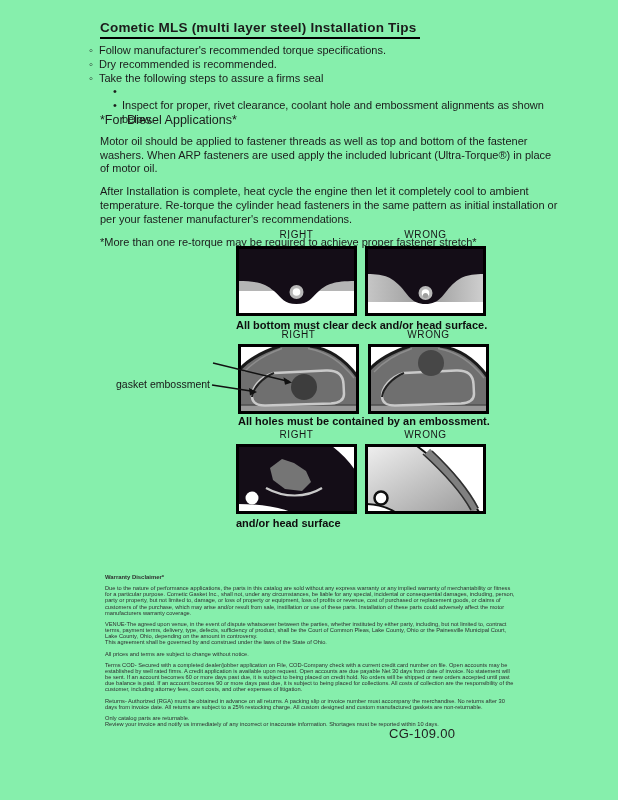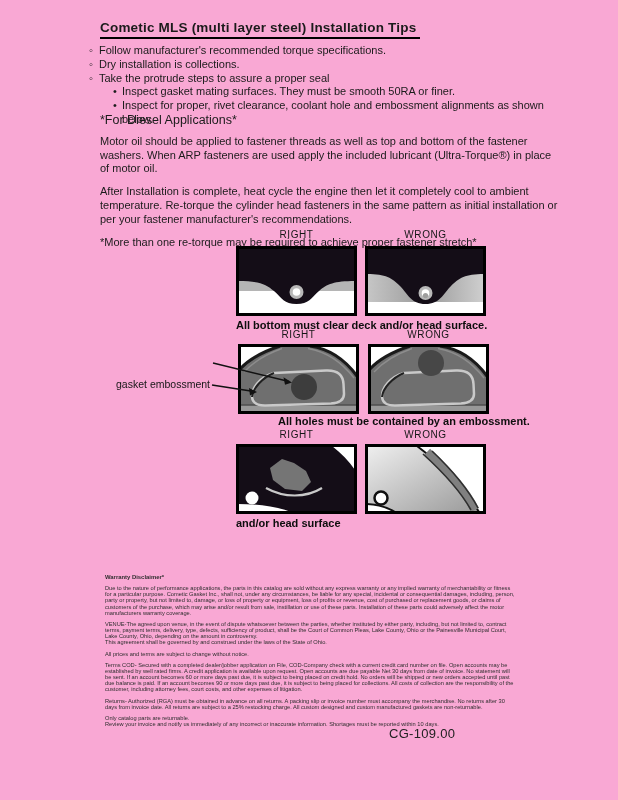--- a/index.html
+++ b/index.html
@@ -1,17 +1,17 @@
 <!DOCTYPE html>
 <html><head>
 <meta charset="utf-8">
 <style>
   html,body { margin:0; padding:0; background:#ffffff; }
   .page {
-    position:relative; width:618px; height:800px; background:#f9a8d4;
+    position:relative; width:618px; height:800px; background:#86efac;
     font-family:"Liberation Sans", sans-serif; color:#1b1b1b; overflow:hidden;
   }
   .abs { position:absolute; }
 
   .title {
     left:100px; top:20px; font-size:13.5px; font-weight:bold; letter-spacing:.2px;
     border-bottom:2px solid #000; padding-bottom:2px; padding-right:4px;
   }
 
   .bullets { left:89px; top:44px; width:474px; font-size:11px; line-height:13.8px; }
@@ -45,29 +45,28 @@
 
   <div class="abs title">Cometic MLS (multi layer steel) Installation Tips</div>
 
   <div class="abs bullets">
     <div class="b-row">
       <span class="b-glyph">◦</span>
       <span>Follow manufacturer's recommended torque specifications.</span>
     </div>
     <div class="b-row">
       <span class="b-glyph">◦</span>
-      <span>Dry installation is collections.</span>
+      <span>Dry recommended is recommended.</span>
     </div>
     <div class="b-row">
       <span class="b-glyph">◦</span>
-      <span>Take the protrude steps to assure a proper seal</span>
+      <span>Take the following steps to assure a firms seal</span>
     </div>
     <div class="b-row sub">
       <span class="b-glyph">•</span>
-      <span>Inspect gasket mating surfaces.  They must be smooth 50RA or finer.</span>
     </div>
     <div class="b-row sub">
       <span class="b-glyph">•</span>
       <span>Inspect for proper, rivet clearance, coolant hole and embossment alignments as shown below.</span>
     </div>
   </div>
 
   <div class="abs diesel">
     <div class="diesel-h">*For Diesel Applications*</div>
     <p>Motor oil should be applied to fastener threads as well as top and bottom of the fastener washers. When ARP fasteners are used apply the included lubricant (Ultra-Torque®) in place of motor oil.</p>
@@ -138,21 +137,21 @@
     <path d="M44,4.5 C30,9.5 17,16 6,28" stroke="#8d8d8d" stroke-width="1.4" fill="none"></path>
     <path d="M70,4.5 C87,7.5 102,16 116,34" stroke="#8d8d8d" stroke-width="1.4" fill="none"></path>
     <rect x="2" y="61" width="117" height="7" fill="#989898"></rect>
     <line x1="2" y1="61" x2="119" y2="61" stroke="#4e4e4e" stroke-width="1.4"></line>
     <path d="M36,29 L88,26.5 C99,26 105,31 105.5,40 L106,50 C106,56 101,59 93,59.5 L27,61.5 C19,61.5 14.5,59 14,53 C13.5,44 22,33 36,29 Z" fill="none" stroke="#c9c9c9" stroke-width="2.5"></path>
     <path d="M36,29 C24,34 15,44 14,53" fill="none" stroke="#202020" stroke-width="2"></path>
     <circle cx="63" cy="19" r="13" fill="#474747"></circle>
     <rect x="1.5" y="1.5" width="118" height="67" fill="none" stroke="#000000" stroke-width="3"></rect>
   </svg>
 
-  <div class="abs dcaption" style="left:238px; top:415px;margin-left:40px;">All holes must be contained by an embossment.</div>
+  <div class="abs dcaption" style="left:238px; top:415px;">All holes must be contained by an embossment.</div>
 
   <div class="abs dlabel" style="left:236px; top:429px;">RIGHT</div>
   <div class="abs dlabel" style="left:365px; top:429px;">WRONG</div>
 
   <svg class="abs diag" style="left:236px; top:444px;" width="121" height="70" viewBox="0 0 121 70">
     <rect x="2" y="2" width="117" height="66" fill="#ffffff"></rect>
     <path d="M2,2 L96,2 C105,9 113,17 119,26 L119,68 L55,68 C40,62 20,60 2,60 Z" fill="#140d17"></path>
     <path d="M34,24 L46,15 L58,19 L70,27 L75,38 L66,47 L49,45 L37,36 Z" fill="#757575"></path>
     <path d="M30,44 C48,54 70,54 86,44" stroke="#c9c9c9" stroke-width="2.2" fill="none"></path>
     <circle cx="16" cy="54" r="6.5" fill="#ffffff"></circle>

